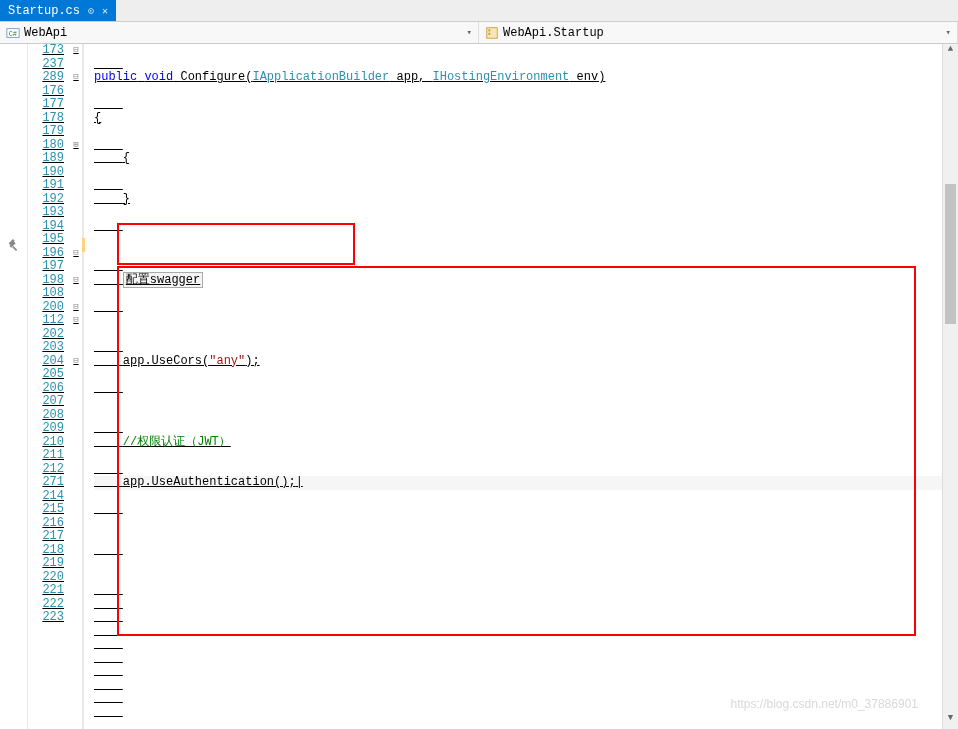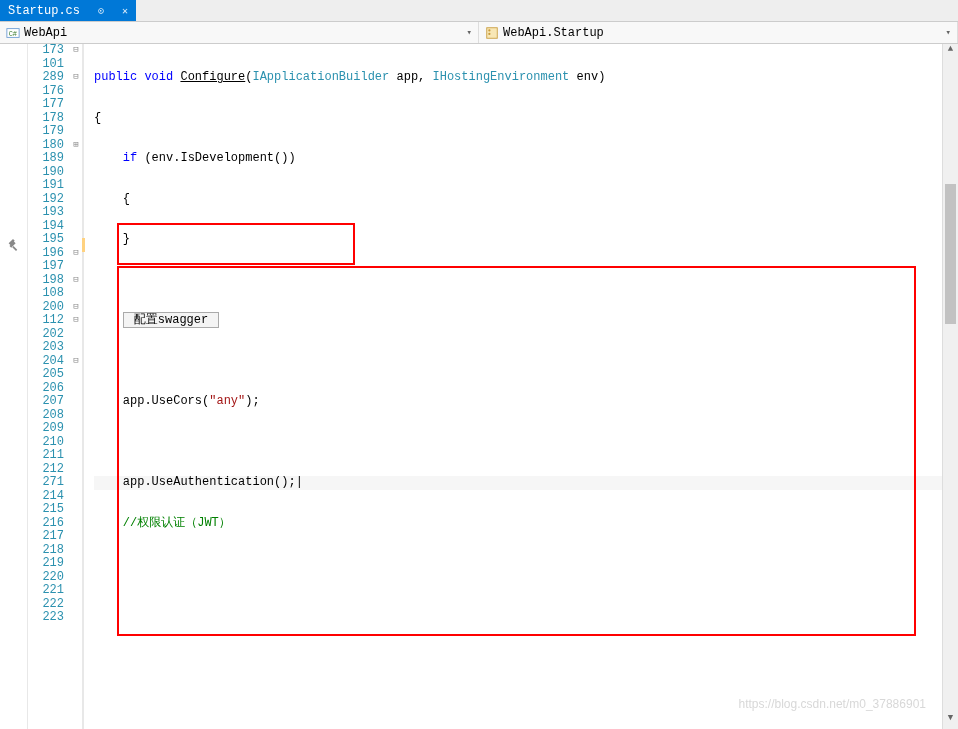--- a/index.html
+++ b/index.html
@@ -19,21 +19,21 @@
   border-bottom: 1px solid #ccc;
   display: flex;
 }
 .tab {
   background: #0078d7;
   color: #fff;
   padding: 3px 8px;
   font-size: 12px;
   display: flex;
   align-items: center;
-  gap: 18px;
+  gap: 8px;
 }
 .tab .pin, .tab .close { font-size: 10px; cursor: pointer; opacity: 0.85; }
 .navbar {
   display: flex;
   height: 22px;
   border-bottom: 1px solid #ccc;
   background: #f8f8f8;
 }
 .navitem {
   flex: 1;
@@ -42,20 +42,21 @@
   padding: 2px 6px;
   gap: 4px;
   border-right: 1px solid #ddd;
 }
 .navitem .icon { width: 14px; height: 14px; display: inline-flex; align-items: center; justify-content: center; }
 .navitem .dd { margin-left: auto; font-size: 9px; color: #666; }
 .editor {
   display: flex;
   height: calc(100% - 44px);
   position: relative;
+  text-decoration: underline;
 }
 .margin-col {
   width: 28px;
   background: #fff;
   border-right: 1px solid #e8e8e8;
 }
 .gutter {
   width: 42px;
   background: #fff;
   text-align: right;
@@ -84,21 +85,21 @@
   white-space: pre;
   font-size: 12px;
   position: relative;
 }
 .code .row { height: 13.5px; position: relative; }
 .kw { color: #0000ff; }
 .typ { color: #2b91af; }
 .str { color: #a31515; }
 .cmt { color: #008000; }
 .region { color: #808080; }
-.boxed { border: 1px solid #aaa; background: #f4f4f4; padding: 0 10px; }
+.boxed { border: 1px solid #aaa; background: #f4f4f4; padding: 0 2px; }
 .redbox1 {
   position: absolute;
   border: 2px solid #ff0000;
   left: 117px; top: 223px; width: 238px; height: 42px;
   pointer-events: none;
 }
 .redbox2 {
   position: absolute;
   border: 2px solid #ff0000;
   left: 117px; top: 266px; width: 799px; height: 370px;
@@ -119,21 +120,21 @@
 .scrollbarV .thumb {
   position: absolute;
   left: 2px; right: 2px; top: 140px; height: 140px;
   background: #c2c2c2;
 }
 .scrollbarV .arr { position: absolute; left: 0; right: 0; height: 16px; text-align: center; font-size: 9px; color: #666; }
 .scrollbarV .up { top: 0; }
 .scrollbarV .dn { bottom: 0; }
 .watermark {
   position: absolute;
-  right: 32px; bottom: 18px;
+  right: 40px; bottom: 18px;
   color: #d8d8d8;
   font-size: 12px;
   font-family: Arial, sans-serif;
 }
 .cursor-line::after {
   content: "";
   position: absolute;
   left: 0; right: 0; top: 0; height: 13.5px;
   background: #f6f6f6;
   z-index: -1;
@@ -179,21 +180,21 @@
     </span>
     <span>WebApi.Startup</span>
     <span class="dd">▾</span>
   </div>
 </div>
 
 <div class="editor">
   <div class="margin-col"></div>
   <div class="gutter" id="gutter">
       <div class="ln">173</div>
-      <div class="ln">101</div>
+      <div class="ln">237</div>
       <div class="ln">289</div>
       <div class="ln">176</div>
       <div class="ln">177</div>
       <div class="ln">178</div>
       <div class="ln">179</div>
       <div class="ln">180</div>
       <div class="ln">189</div>
       <div class="ln">190</div>
       <div class="ln">191</div>
       <div class="ln">192</div>
@@ -271,30 +272,29 @@
       <div class="fx"></div>
       <div class="fx"></div>
       <div class="fx"></div>
       <div class="fx"></div>
       <div class="fx"></div>
     </div>
   <div class="barL"></div>
   <div class="code">
     <div class="row"><span class="kw">public</span> <span class="kw">void</span> <span style="text-decoration:underline">Configure</span>(<span class="typ">IApplicationBuilder</span><span> app, </span><span class="typ">IHostingEnvironment</span><span> env)</span></div>
     <div class="row">{</div>
-    <div class="row">    <span class="kw">if</span><span> (env.IsDevelopment())</span></div>
     <div class="row">    <span>{</span></div>
     <div class="row">    <span>}</span></div>
     <div class="row"></div>
     <div class="row">    <span class="boxed">配置swagger</span></div>
     <div class="row"></div>
     <div class="row">    <span>app.UseCors(</span><span class="str">"any"</span><span>);</span></div>
     <div class="row"></div>
+    <div class="row">    <span class="cmt">//权限认证（JWT）</span></div>
     <div class="row cursor-line">    <span>app.UseAuthentication();</span>|</div>
-    <div class="row">    <span class="cmt">//权限认证（JWT）</span></div>
     <div class="row"></div>
     <div class="row"></div>
     
     
     
     
     
     
     
     

